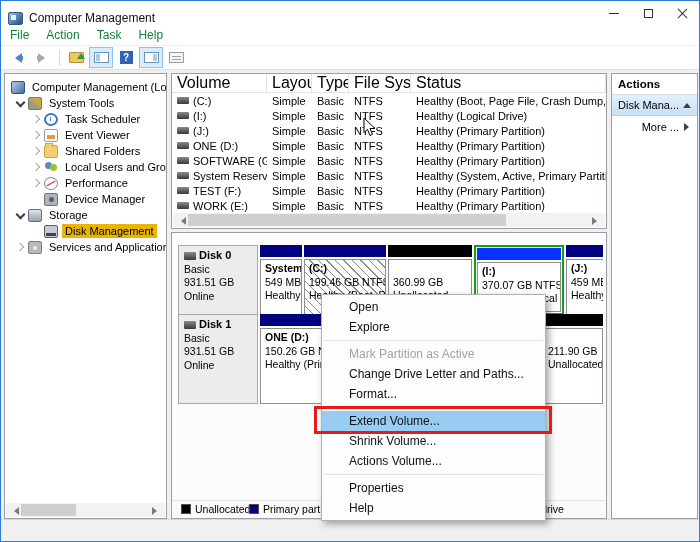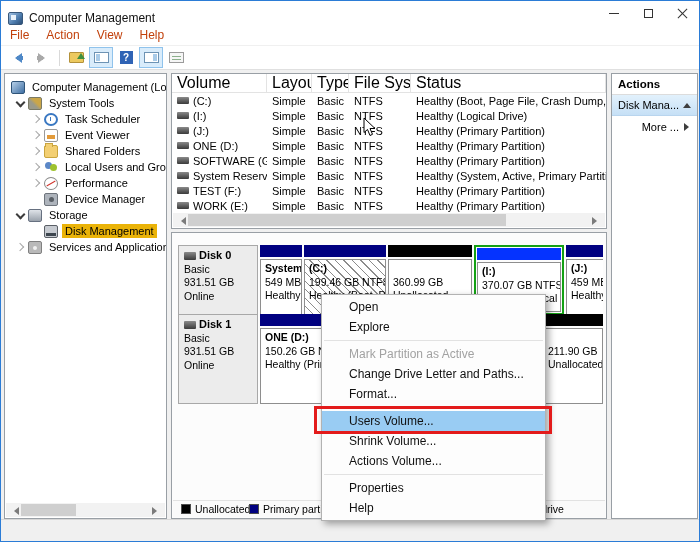--- a/index.html
+++ b/index.html
@@ -14,21 +14,21 @@
   .win-controls { margin-left:auto; display:flex; height:100%; }
   .win-btn { width:34px; height:100%; display:flex; align-items:center; justify-content:center; position:relative; }
   .glyph-min { width:10px; height:1px; background:#333; }
   .glyph-max { width:9px; height:9px; border:1px solid #333; }
   .glyph-close { width:11px; height:11px; position:relative; }
   .glyph-close::before,.glyph-close::after { content:""; position:absolute; left:-1px; top:5px; width:13px; height:1px; background:#333; }
   .glyph-close::before { transform:rotate(45deg); }
   .glyph-close::after { transform:rotate(-45deg); }
 
   .menubar { position:absolute; top:24px; left:0; right:0; height:20px; background:#fff; display:flex; align-items:center; padding-left:9px; font-size:12px; }
-  .menubar .mitem { padding:0 9px 0 0; margin-right:8px; color:#c2410c; }
+  .menubar .mitem { padding:0 9px 0 0; margin-right:8px; color:#15803d; }
 
   .toolbar { position:absolute; top:44px; left:0; right:0; height:25px; background:#fff; border-top:1px solid #f0f0f0; border-bottom:1px solid #e0e0e0; display:flex; align-items:center; padding-left:4px; }
   .tb { width:24px; height:21px; margin-right:1px; display:flex; align-items:center; justify-content:center; border:1px solid transparent; flex:none; }
   .tb.active { background:#d9ecfb; border-color:#90c3ec; }
   .tbsep { width:1px; height:16px; background:#d9d9d9; margin:0 4px; flex:none; }
   .arr { position:relative; width:15px; height:10px; }
   .arr::before { content:""; position:absolute; top:0; border:5px solid transparent; }
   .arr::after { content:""; position:absolute; top:3px; width:6px; height:4px; }
   .arr.back::before { left:0; border-right:7px solid #4e88c7; }
   .arr.back::after { left:7px; background:#4e88c7; }
@@ -161,21 +161,21 @@
       </div>
     <div class="win-btn">
         <span class="glyph-close"></span>
       </div>
   </div>
 </div>
 
 <div class="menubar">
   <span class="mitem">File</span>
   <span class="mitem">Action</span>
-  <span class="mitem">View</span>
+  <span class="mitem">Task</span>
   <span class="mitem">Help</span>
 </div>
 
 <div class="toolbar">
   <div class="tb">
       <span class="arr back"></span>
     </div>
   <div class="tb">
       <span class="arr fwd"></span>
     </div>
@@ -478,21 +478,21 @@
 <div id="statusbar"></div>
 
 <div id="ctx">
   <div class="mi">Open</div>
   <div class="mi">Explore</div>
   <div class="msep"></div>
   <div class="mi dis">Mark Partition as Active</div>
   <div class="mi">Change Drive Letter and Paths...</div>
   <div class="mi">Format...</div>
   <div class="msep"></div>
-  <div class="mi hl">Users Volume...</div>
+  <div class="mi hl">Extend Volume...</div>
   <div class="mi">Shrink Volume...</div>
   <div class="mi">Actions Volume...</div>
   <div class="msep"></div>
   <div class="mi">Properties</div>
   <div class="mi">Help</div>
 </div>
 
 <div id="redbox"></div>
 
 <svg id="cursor" width="14" height="20" viewBox="0 0 14 20">

